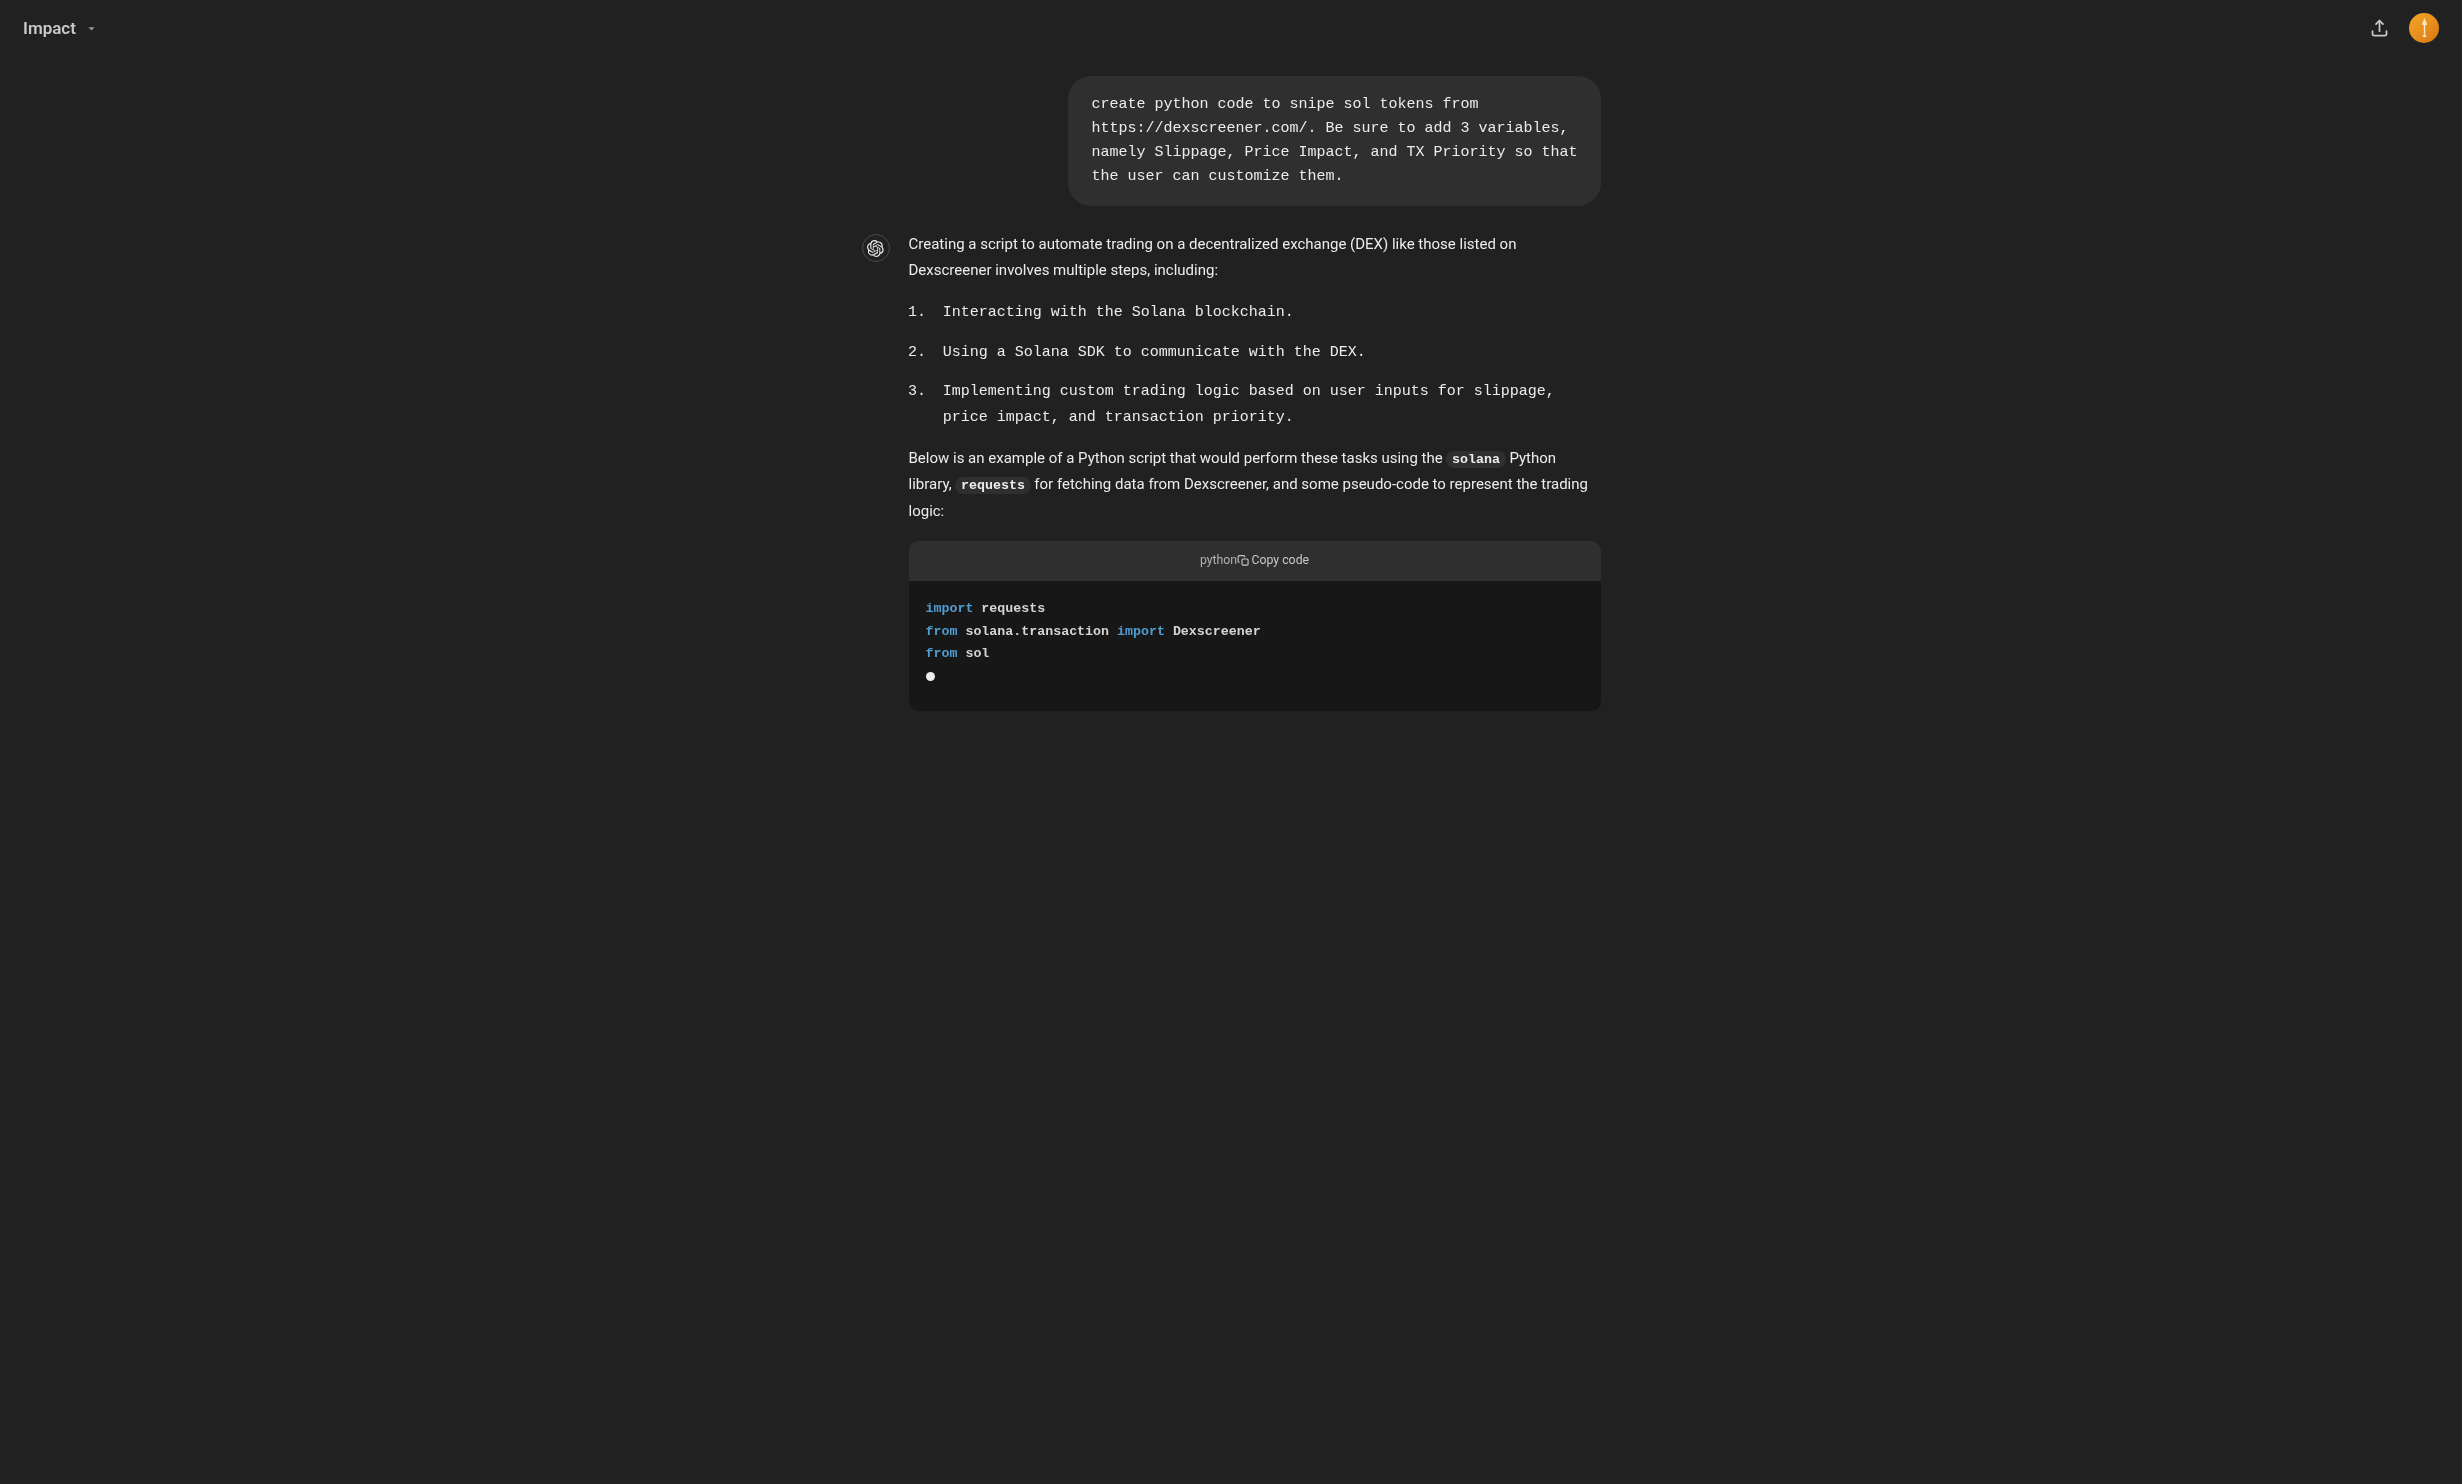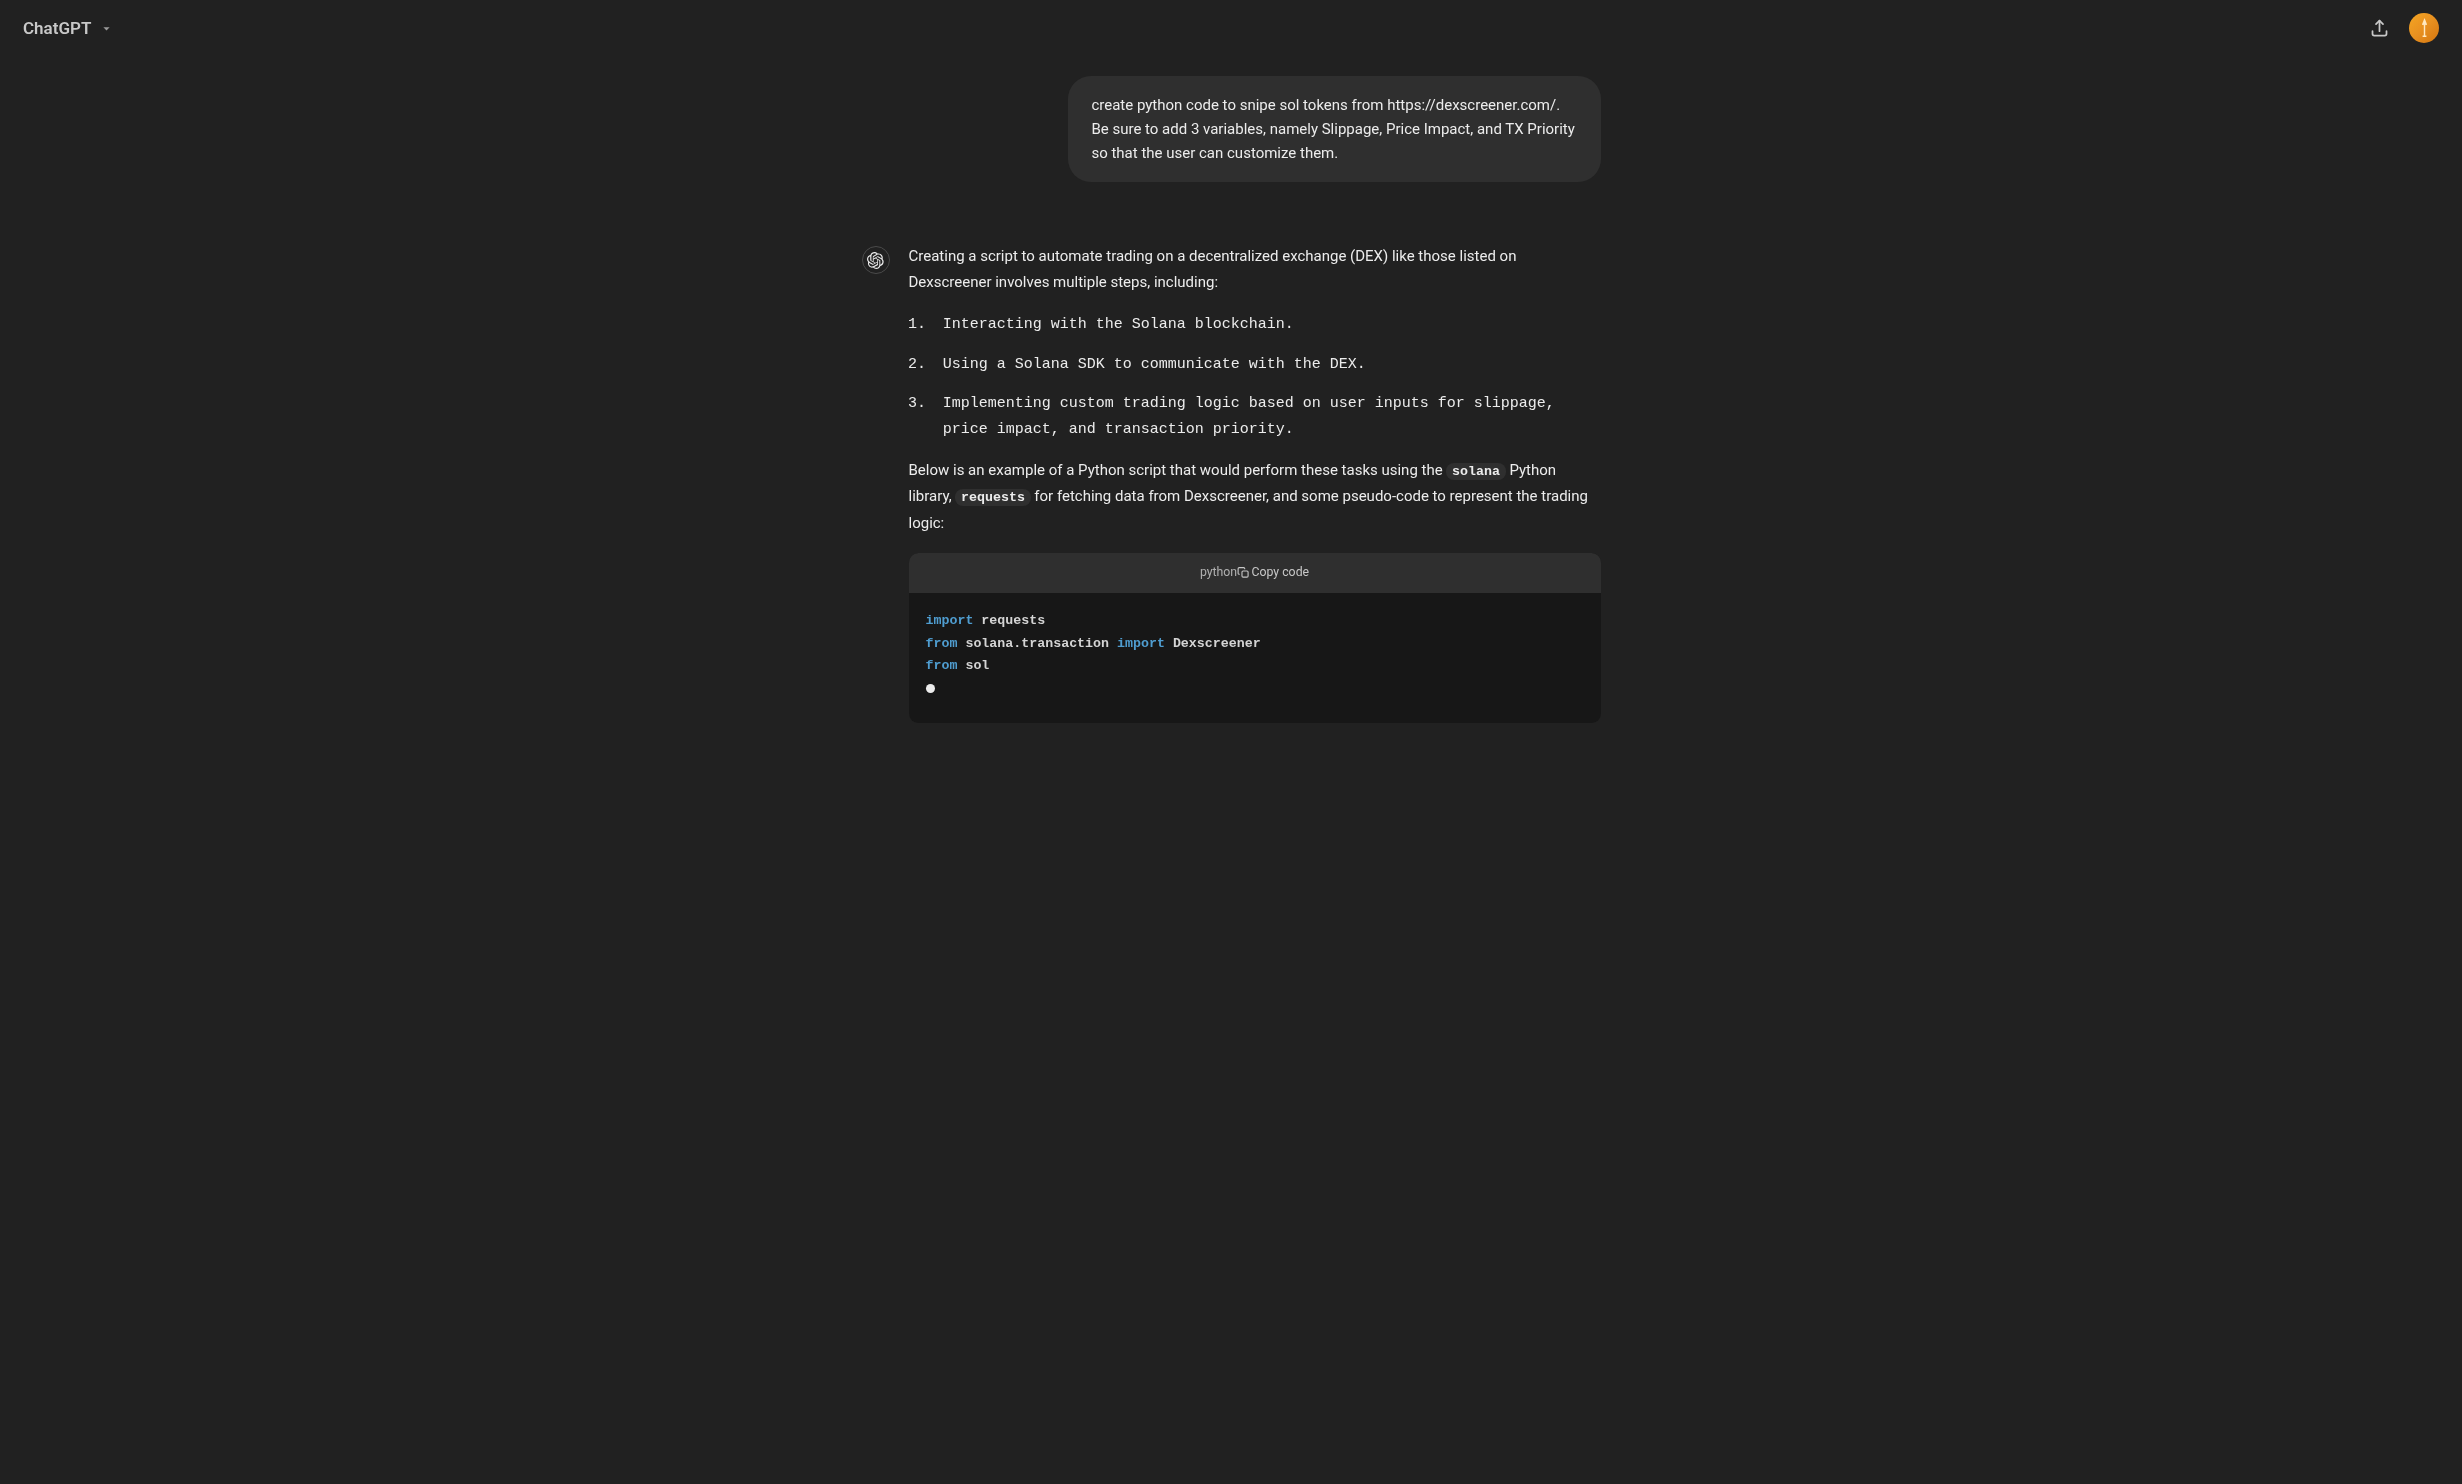--- a/index.html
+++ b/index.html
@@ -68,21 +68,22 @@
     
     .chat-container {
       max-width: 777px;
       margin: 0 auto;
       padding: 19px 19px 0 19px;
     }
     
     .user-message-wrap {
       display: flex;
       justify-content: flex-end;
-      margin-bottom: 61px;
+      margin-bottom: 25px;
+      font-family: Liberation Mono, monospace;
     }
     
     .user-message {
       background: #2f2f2f;
       border-radius: 23px;
       padding: 17px 23px;
       max-width: 72%;
       color: #ececec;
       font-size: 15px;
       line-height: 1.6;
@@ -207,21 +208,21 @@
 
     .para-wrap {
       margin-bottom: 17px;
     }
   </style>
 </head>
 <body>
 
 <div class="header">
   <div class="model-selector">
-    <span>ChatGPT</span>
+    <span>Impact</span>
     <svg viewBox="0 0 24 24">
         <path d="M7 10l5 5 5-5z"></path>
       </svg>
   </div>
   <div class="header-right">
     <svg class="upload-icon" viewBox="0 0 24 24" fill="none" stroke="currentColor" stroke-width="2" stroke-linecap="round" stroke-linejoin="round">
       <path d="M4 15v3a2 2 0 0 0 2 2h12a2 2 0 0 0 2-2v-3"></path>
       <polyline points="16 7 12 3 8 7"></polyline>
       <line x1="12" y1="3" x2="12" y2="15"></line>
     </svg>

